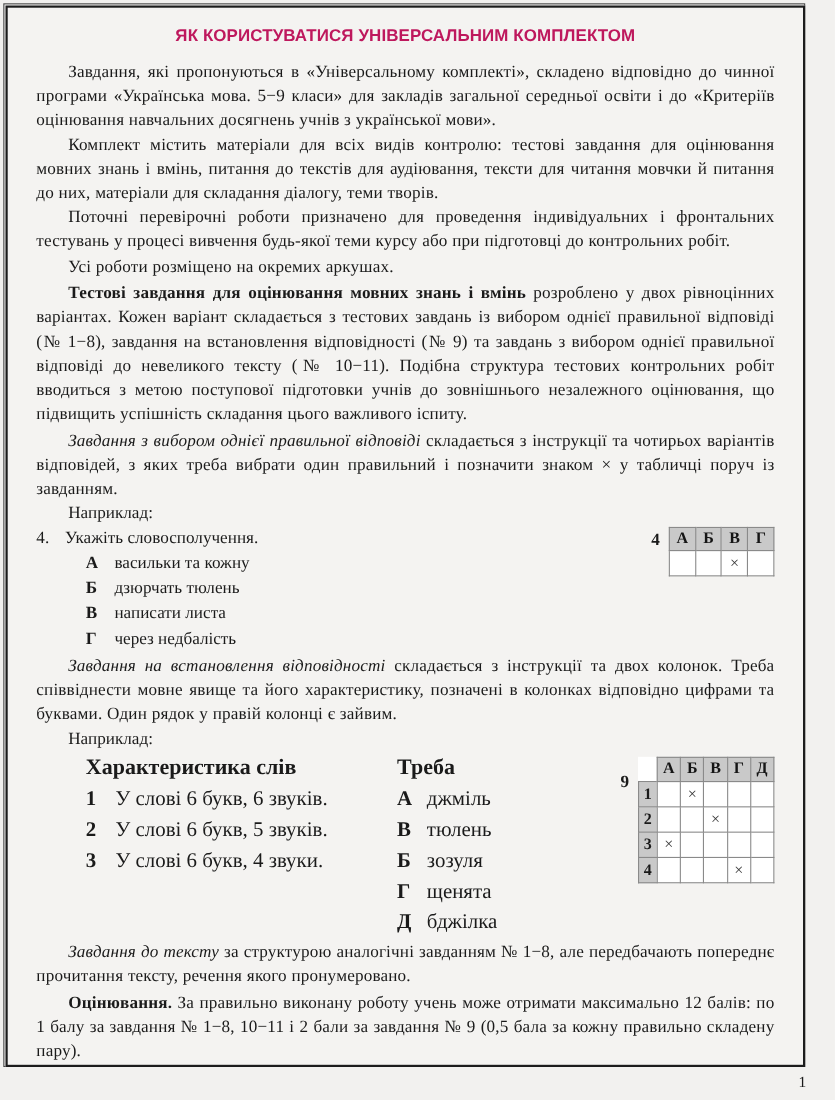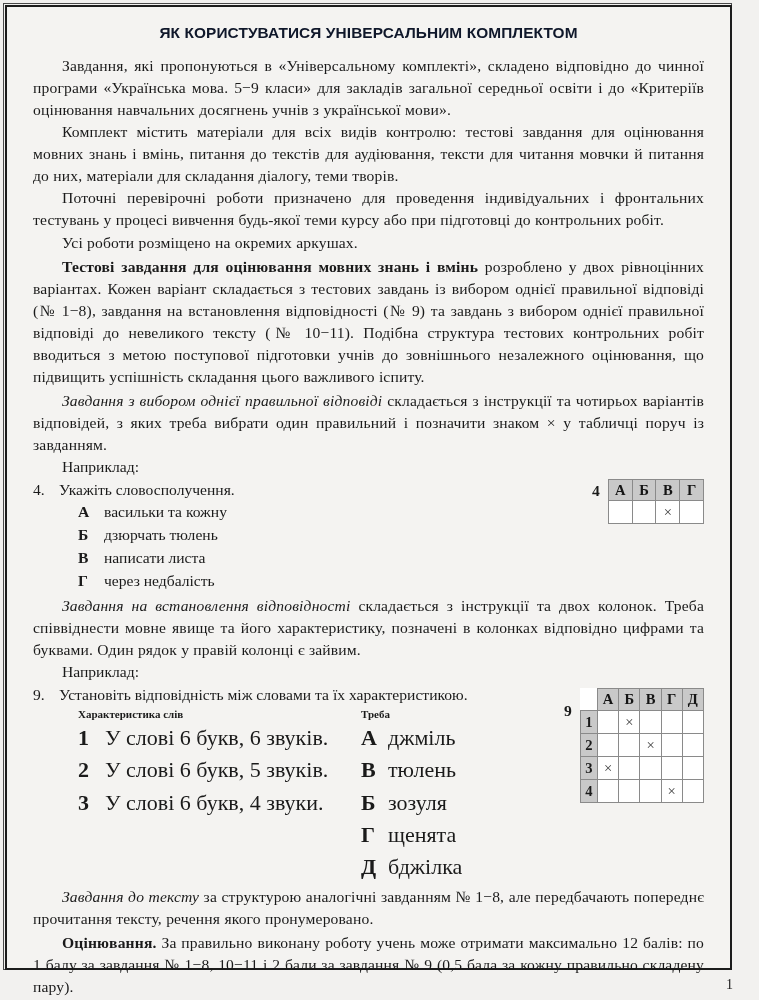--- a/index.html
+++ b/index.html
@@ -56,21 +56,21 @@
   }
 
   
   .doc-title {
     font-family: "Liberation Sans", "DejaVu Sans", sans-serif;
     font-weight: bold;
     font-size: 15.4px;
     letter-spacing: 0.1px;
     text-align: center;
     margin: 9px 0 13px 0;
-    color: #0f172a;
+    color: #be185d;
   }
 
   
   p.para {
     font-size: 15.6px;
     line-height: 1.415;
     margin: 0;
     text-align: justify;
     text-indent: 29px;
     letter-spacing: 0.15px;
@@ -164,26 +164,26 @@
   
   .match-block { margin-top: 1px; }
   .match-cols {
     display: flex;
     padding-left: 45px;
   }
   .col-left { width: 283px; }
   .col-right { width: 210px; }
   .col-title {
     font-weight: bold;
-    font-size: 11px;
+    font-size: 20px;
     line-height: 1.47;
     margin-bottom: 0px;
   }
   .m-row {
-    font-size: 22px;
+    font-size: 19px;
     line-height: 1.47;
     white-space: nowrap;
   }
   .m-key {
     display: inline-block;
     width: 27px;
     font-weight: bold;
   }
 
   
@@ -252,21 +252,20 @@
       </div>
     </div>
 
     <div class="gap-sm"></div>
 
     <p class="para"><span class="i">Завдання на встановлення відповідності</span><span> складається з інструкції та двох колонок. Треба співвіднести мовне явище та його характеристику, позначені в колонках відповідно цифрами та буквами. Один рядок у правій колонці є зайвим.</span></p>
 
     <div class="example-label">Наприклад:</div>
 
     <div class="task match-block">
-      <div class="task-head"><span class="task-num">9.</span><span>Установіть відповідність між словами та їх характеристикою.</span></div>
 
       <div class="match-cols">
         <div class="col-left">
           <div class="col-title">Характеристика слів</div>
           <div class="m-row"><span class="m-key">1</span><span>У слові 6 букв, 6 звуків.</span></div>
           <div class="m-row"><span class="m-key">2</span><span>У слові 6 букв, 5 звуків.</span></div>
           <div class="m-row"><span class="m-key">3</span><span>У слові 6 букв, 4 звуки.</span></div>
         </div>
         <div class="col-right">
           <div class="col-title">Треба</div>

